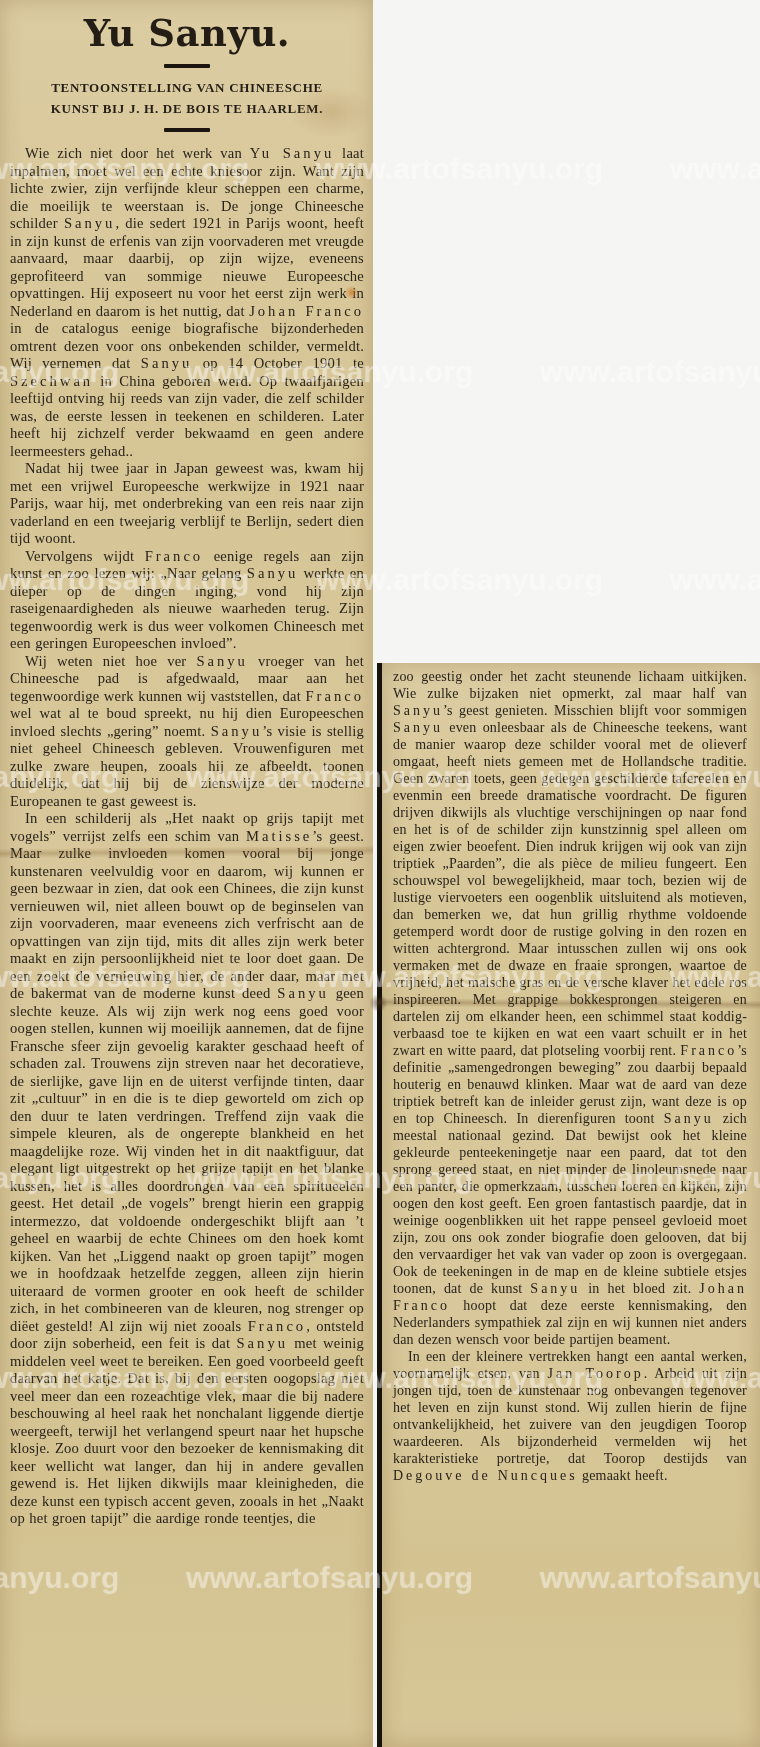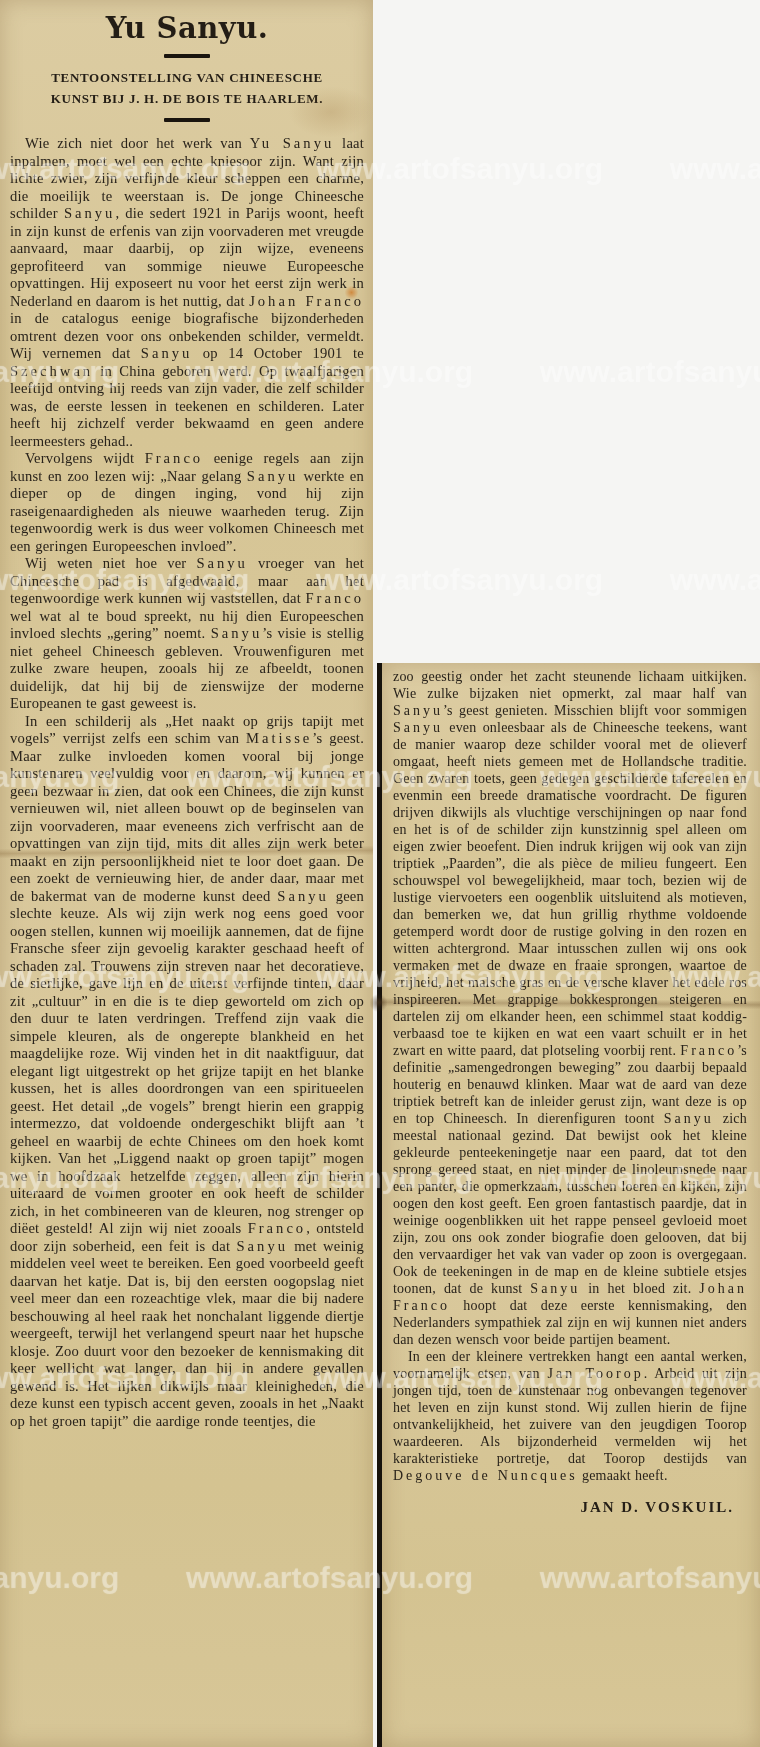--- a/index.html
+++ b/index.html
@@ -5,21 +5,21 @@
   html,body{margin:0;padding:0;}
   .scan{position:relative;width:760px;height:1747px;background:#f5f5f3;overflow:hidden;
         font-family:"Liberation Serif",serif;}
   .strip{position:absolute;box-sizing:border-box;overflow:hidden;
          background:linear-gradient(180deg,#dccca2 0%,#d6c595 25%,#d9c89c 55%,#d4c391 85%,#d7c697 100%);
          box-shadow:inset 0 0 22px rgba(110,80,35,.28);}
   .strip-left{left:0;top:0;width:373px;height:1747px;padding:0 9px 0 10px;}
   .strip-right{left:377px;top:663px;width:383px;height:1084px;border-left:5px solid #16120c;
                padding:5px 13px 0 11px;}
   .title{margin:11px 0 0 0;text-align:center;font-family:"DejaVu Serif",serif;
-         font-size:29px;font-weight:700;color:#231d15;letter-spacing:.5px;}
+         font-size:37px;font-weight:700;color:#231d15;letter-spacing:.5px;}
   .rule{width:46px;height:4px;background:#1a150e;margin:9px auto 9px auto;border-radius:1px;}
   .heading{margin:2px 0 0 0;text-align:center;font-size:13px;font-weight:700;
            line-height:21px;color:#241e16;letter-spacing:.7px;}
   .bodycol{margin-top:13px;}
   .para{margin:0;text-align:justify;color:#29231b;font-size:14.6px;line-height:17.5px;
         word-spacing:.5px;letter-spacing:.2px;}
   .para.ind{text-indent:15px;}
   .strip-right .para{font-size:14px;line-height:17px;}
   .sperr{letter-spacing:3px;}
   .signature{text-align:right;font-weight:700;font-size:15px;letter-spacing:2px;
@@ -47,32 +47,32 @@
 
   <div class="strip strip-left">
     <h1 class="title">Yu Sanyu.</h1>
     <div class="rule"></div>
     <h2 class="heading"><span>TENTOONSTELLING VAN CHINEESCHE</span><br>
       <span>KUNST BIJ J. H. DE BOIS TE HAARLEM.</span>
     </h2>
     <div class="rule"></div>
     <div class="bodycol">
         <p class="para ind"><span>Wie zich niet door het werk van </span><span class="sperr">Yu Sanyu</span><span> laat inpalmen, moet wel een echte kniesoor zijn. Want zijn lichte zwier, zijn verfijnde kleur scheppen een charme, die moeilijk te weerstaan is. De jonge Chineesche schilder </span><span class="sperr">Sanyu</span><span>, die sedert 1921 in Parijs woont, heeft in zijn kunst de erfenis van zijn voorvaderen met vreugde aanvaard, maar daarbij, op zijn wijze, eveneens geprofiteerd van sommige nieuwe Europeesche opvattingen. Hij exposeert nu voor het eerst zijn werk in Nederland en daarom is het nuttig, dat </span><span class="sperr">Johan Franco</span><span> in de catalogus eenige biografische bijzonderheden omtrent dezen voor ons onbekenden schilder, vermeldt. Wij vernemen dat </span><span class="sperr">Sanyu</span><span> op 14 October 1901 te </span><span class="sperr">Szechwan</span><span> in China geboren werd. Op twaalfjarigen leeftijd ontving hij reeds van zijn vader, die zelf schilder was, de eerste lessen in teekenen en schilderen. Later heeft hij zichzelf verder bekwaamd en geen andere leermeesters gehad..</span></p>
+        <p class="para ind"><span>Nadat hij twee jaar in Japan geweest was, kwam hij met een vrijwel Europeesche werkwijze in 1921 naar Parijs, waar hij, met onderbreking van een reis naar zijn vaderland en een tweejarig verblijf te Berlijn, sedert dien tijd woont.</span></p>
         <p class="para ind"><span>Vervolgens wijdt </span><span class="sperr">Franco</span><span> eenige regels aan zijn kunst en zoo lezen wij: „Naar gelang </span><span class="sperr">Sanyu</span><span> werkte en dieper op de dingen inging, vond hij zijn raseigenaardigheden als nieuwe waarheden terug. Zijn tegenwoordig werk is dus weer volkomen Chineesch met een geringen Europeeschen invloed”.</span></p>
         <p class="para ind"><span>Wij weten niet hoe ver </span><span class="sperr">Sanyu</span><span> vroeger van het Chineesche pad is afgedwaald, maar aan het tegenwoordige werk kunnen wij vaststellen, dat </span><span class="sperr">Franco</span><span> wel wat al te boud spreekt, nu hij dien Europeeschen invloed slechts „gering” noemt. </span><span class="sperr">Sanyu</span><span>’s visie is stellig niet geheel Chineesch gebleven. Vrouwenfiguren met zulke zware heupen, zooals hij ze afbeeldt, toonen duidelijk, dat hij bij de zienswijze der moderne Europeanen te gast geweest is.</span></p>
         <p class="para ind"><span>In een schilderij als „Het naakt op grijs tapijt met vogels” verrijst zelfs een schim van </span><span class="sperr">Matisse</span><span>’s geest. Maar zulke invloeden komen vooral bij jonge kunstenaren veelvuldig voor en daarom, wij kunnen er geen bezwaar in zien, dat ook een Chinees, die zijn kunst vernieuwen wil, niet alleen bouwt op de beginselen van zijn voorvaderen, maar eveneens zich verfrischt aan de opvattingen van zijn tijd, mits dit alles zijn werk beter maakt en zijn persoonlijkheid niet te loor doet gaan. De een zoekt de vernieuwing hier, de ander daar, maar met de bakermat van de moderne kunst deed </span><span class="sperr">Sanyu</span><span> geen slechte keuze. Als wij zijn werk nog eens goed voor oogen stellen, kunnen wij moeilijk aannemen, dat de fijne Fransche sfeer zijn gevoelig karakter geschaad heeft of schaden zal. Trouwens zijn streven naar het decoratieve, de sierlijke, gave lijn en de uiterst verfijnde tinten, daar zit „cultuur” in en die is te diep geworteld om zich op den duur te laten verdringen. Treffend zijn vaak die simpele kleuren, als de ongerepte blankheid en het maagdelijke roze. Wij vinden het in dit naaktfiguur, dat elegant ligt uitgestrekt op het grijze tapijt en het blanke kussen, het is alles doordrongen van een spiritueelen geest. Het detail „de vogels” brengt hierin een grappig intermezzo, dat voldoende ondergeschikt blijft aan ’t geheel en waarbij de echte Chinees om den hoek komt kijken. Van het „Liggend naakt op groen tapijt” mogen we in hoofdzaak hetzelfde zeggen, alleen zijn hierin uiteraard de vormen grooter en ook heeft de schilder zich, in het combineeren van de kleuren, nog strenger op diëet gesteld! Al zijn wij niet zooals </span><span class="sperr">Franco</span><span>, ontsteld door zijn soberheid, een feit is dat </span><span class="sperr">Sanyu</span><span> met weinig middelen veel weet te bereiken. Een goed voorbeeld geeft daarvan het katje. Dat is, bij den eersten oogopslag niet veel meer dan een rozeachtige vlek, maar die bij nadere beschouwing al heel raak het nonchalant liggende diertje weergeeft, terwijl het verlangend speurt naar het hupsche klosje. Zoo duurt voor den bezoeker de kennismaking dit keer wellicht wat langer, dan hij in andere gevallen gewend is. Het lijken dikwijls maar kleinigheden, die deze kunst een typisch accent geven, zooals in het „Naakt op het groen tapijt” die aardige ronde teentjes, die</span></p>
       </div>
   </div>
 
   <div class="strip strip-right">
     <div class="bodycol" style="margin-top:0;">
         <p class="para"><span>zoo geestig onder het zacht steunende lichaam uitkijken. Wie zulke bijzaken niet opmerkt, zal maar half van </span><span class="sperr">Sanyu</span><span>’s geest genieten. Misschien blijft voor sommigen </span><span class="sperr">Sanyu</span><span> even onleesbaar als de Chineesche teekens, want de manier waarop deze schilder vooral met de olieverf omgaat, heeft niets gemeen met de Hollandsche traditie. Geen zwaren toets, geen gedegen geschilderde tafereelen en evenmin een breede dramatische voordracht. De figuren drijven dikwijls als vluchtige verschijningen op naar fond en het is of de schilder zijn kunstzinnig spel alleen om eigen zwier beoefent. Dien indruk krijgen wij ook van zijn triptiek „Paarden”, die als pièce de milieu fungeert. Een schouwspel vol bewegelijkheid, maar toch, bezien wij de lustige viervoeters een oogenblik uitsluitend als motieven, dan bemerken we, dat hun grillig rhythme voldoende getemperd wordt door de rustige golving in den rozen en witten achtergrond. Maar intusschen zullen wij ons ook vermaken met de dwaze en fraaie sprongen, waartoe de vrijheid, het malsche gras en de versche klaver het edele ros inspireeren. Met grappige bokkesprongen steigeren en dartelen zij om elkander heen, een schimmel staat koddig-verbaasd toe te kijken en wat een vaart schuilt er in het zwart en witte paard, dat plotseling voorbij rent. </span><span class="sperr">Franco</span><span>’s definitie „samengedrongen beweging” zou daarbij bepaald houterig en benauwd klinken. Maar wat de aard van deze triptiek betreft kan de inleider gerust zijn, want deze is op en top Chineesch. In dierenfiguren toont </span><span class="sperr">Sanyu</span><span> zich meestal nationaal gezind. Dat bewijst ook het kleine gekleurde penteekeningetje naar een paard, dat tot den sprong gereed staat, en niet minder de linoleumsnede naar een panter, die opmerkzaam, tusschen loeren en kijken, zijn oogen den kost geeft. Een groen fantastisch paardje, dat in weinige oogenblikken uit het rappe penseel gevloeid moet zijn, zou ons ook zonder biografie doen gelooven, dat bij den vervaardiger het vak van vader op zoon is overgegaan. Ook de teekeningen in de map en de kleine subtiele etsjes toonen, dat de kunst </span><span class="sperr">Sanyu</span><span> in het bloed zit. </span><span class="sperr">Johan Franco</span><span> hoopt dat deze eerste kennismaking, den Nederlanders sympathiek zal zijn en wij kunnen niet anders dan dezen wensch voor beide partijen beament.</span></p>
         <p class="para ind"><span>In een der kleinere vertrekken hangt een aantal werken, voornamelijk etsen, van </span><span class="sperr">Jan Toorop</span><span>. Arbeid uit zijn jongen tijd, toen de kunstenaar nog onbevangen tegenover het leven en zijn kunst stond. Wij zullen hierin de fijne ontvankelijkheid, het zuivere van den jeugdigen Toorop waardeeren. Als bijzonderheid vermelden wij het karakteristieke portretje, dat Toorop destijds van </span><span class="sperr">Degouve de Nuncques</span><span> gemaakt heeft.</span></p>
       </div>
-    <div class="signature">JAN D. VOSKUIL.</div>
   </div>
 
   <div class="stain stain-top"></div>
   <div class="stain stain-orange"></div>
   <div class="crease crease-left"></div>
   <div class="crease crease-right"></div>
   <div class="blob blob-right"></div>
 
   <div class="wm wm-a" style="top:152px">www.artofsanyu.org        www.artofsanyu.org        www.artofsanyu.org        www.artofsanyu.org</div>
   <div class="wm wm-b" style="top:355px">www.artofsanyu.org        www.artofsanyu.org        www.artofsanyu.org        www.artofsanyu.org</div>

